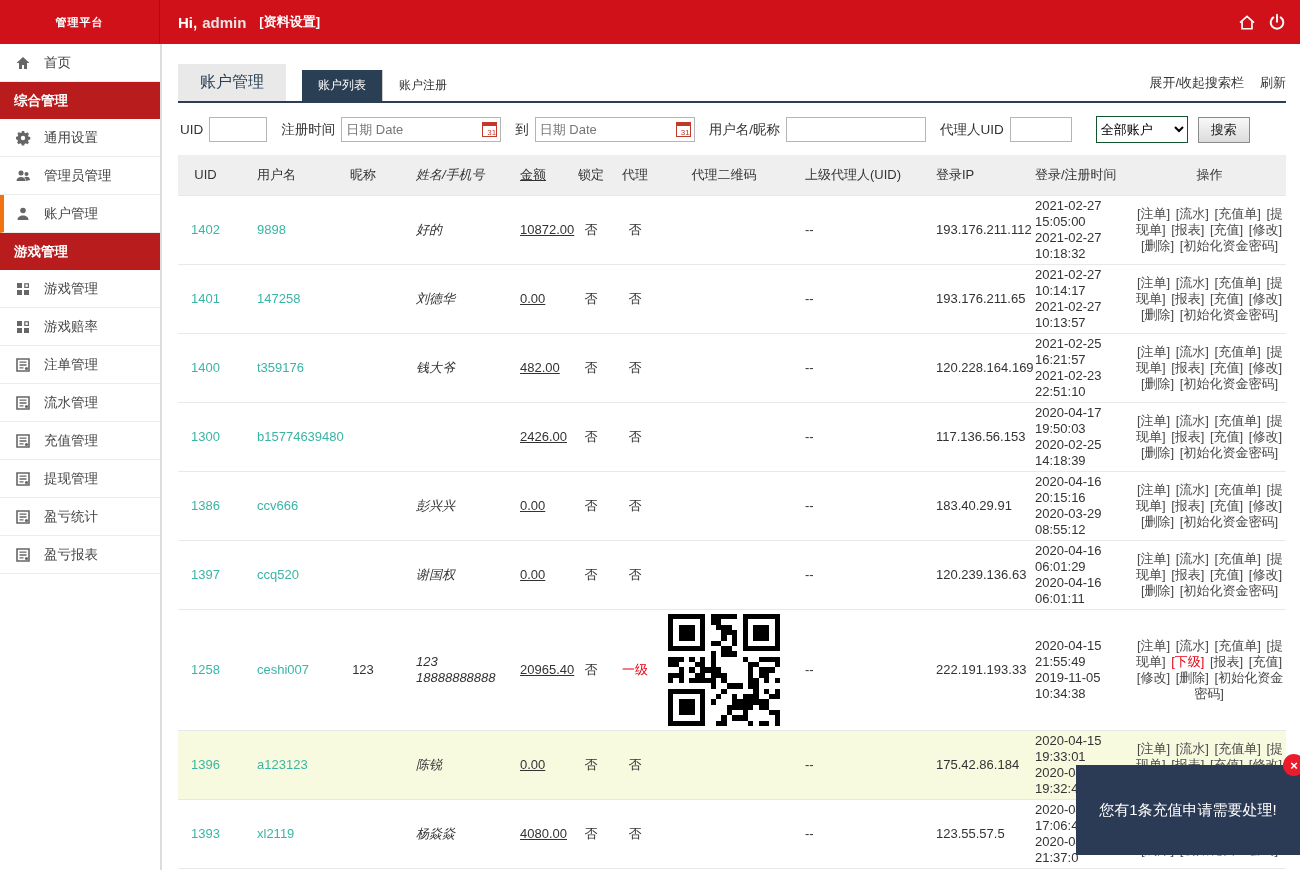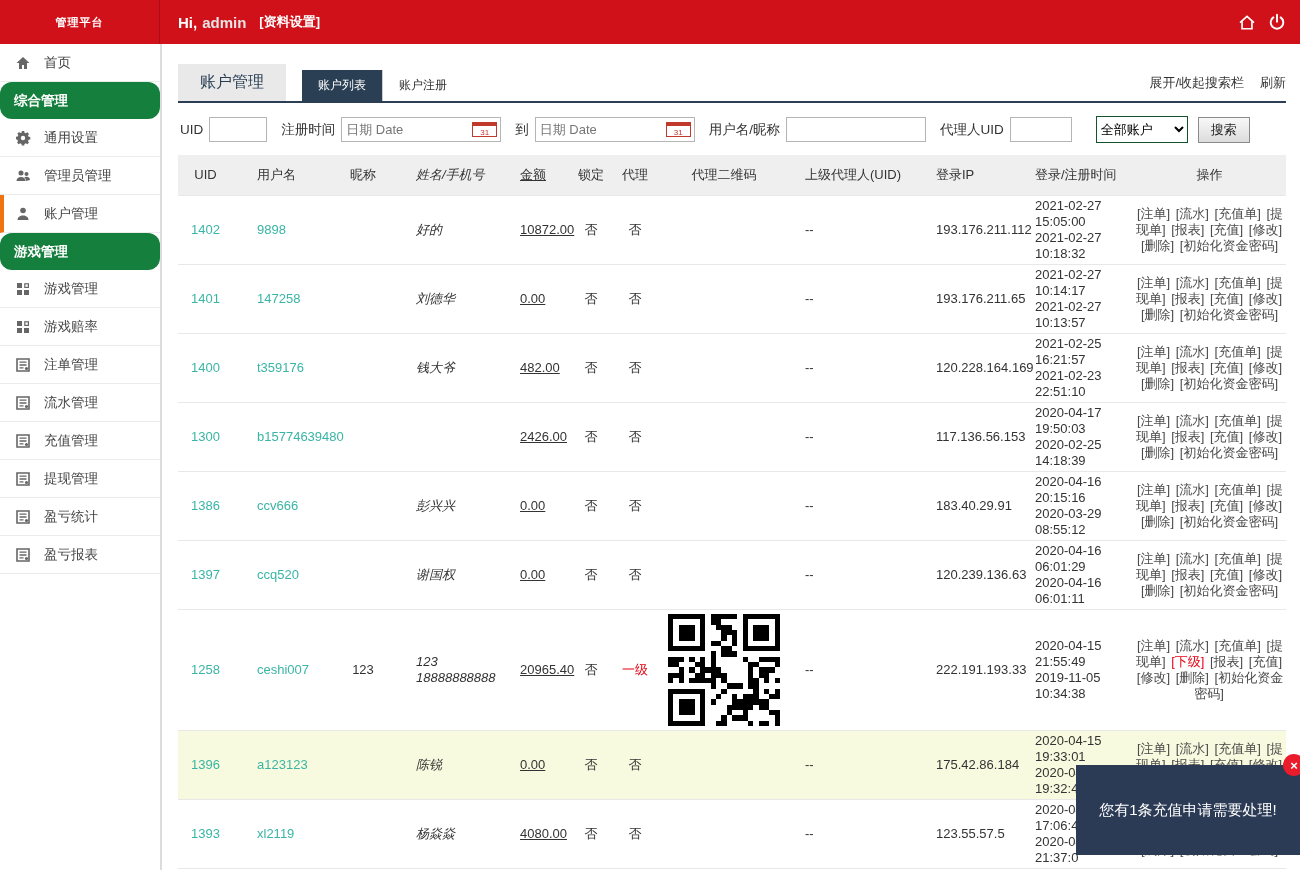--- a/index.html
+++ b/index.html
@@ -18,22 +18,22 @@
   .ticon svg { width:100%; height:100%; }
 
   
   .layout { display:flex; height:826px; }
   .sidebar { width:162px; flex:none; border-right:2px solid #dcdcdc; background:#fff; }
   .side-item { height:38px; display:flex; align-items:center; padding-left:15px; border-bottom:1px solid #ececec;
                font-size:13.5px; color:#444; cursor:pointer; background:#fff; }
   .side-item .ic { width:16px; height:16px; margin-right:13px; color:#666; flex:none; }
   .side-item .ic svg { width:100%; height:100%; fill:currentColor; }
   .side-item.active { border-left:4px solid #f07210; padding-left:11px; }
-  .side-section { height:37px; display:flex; align-items:center; padding-left:14px; background:#15803d;
-                  color:#fff; font-weight:bold; font-size:13.5px;border-radius:12px; }
+  .side-section { height:37px; display:flex; align-items:center; padding-left:14px; background:#b91c1c;
+                  color:#fff; font-weight:bold; font-size:13.5px; }
 
   .main { flex:1; padding:20px 14px 0 16px; position:relative; }
 
   
   .tabbar { border-bottom:2px solid #2a3f54; display:flex; align-items:flex-end; }
   .module-tab { background:#e9e9e9; color:#2a3f54; font-size:16px; padding:8px 22px; cursor:pointer; }
   .tab { font-size:12px; padding:7px 16px; cursor:pointer;text-align:center; }
   .tab.active { background:#2a3f54; color:#fff; margin-left:16px; }
   .tab.plain { color:#333; border-left:1px solid #ccc; }
   .tab-right { margin-left:auto; font-size:13px; color:#333; padding-bottom:9px; display:flex; gap:16px; }
@@ -42,22 +42,22 @@
   
   .searchbar { display:flex; align-items:center; padding:13px 0 12px; font-size:13.5px; color:#333; }
   .searchbar label { margin:0 6px 0 14px; white-space:nowrap; }
   .searchbar label:first-child { margin-left:2px; }
   .searchbar input { height:25px; border:1px solid #b5b5b5; font-size:13px; padding:0 4px; outline:none; }
   .in-uid { width:58px; }
   .in-name { width:140px; }
   .in-agent { width:62px; }
   .date-wrap { position:relative; display:inline-block; }
   .date-wrap input { width:160px; padding-right:24px; color:#777; }
-  .cal { position:absolute; right:4px; top:5px; width:25px; height:15px; border:1px solid #c0392b;
-         background:#fff; font-size:8px; color:#c0392b; text-align:center; line-height:13px; cursor:pointer; }
+  .cal { position:absolute; right:4px; top:5px; width:15px; height:15px; border:1px solid #c0392b;
+         background:#fff; font-size:8px; color:#c0392b; text-align:right; line-height:13px; cursor:pointer; }
   .cal i { display:block; height:3px; background:#c0392b; }
   .sel-account { height:27px; border:1px solid #14532d; font-size:13px; margin-left:24px; width:92px; background:#fff; }
   .btn-search { height:26px; margin-left:10px; padding:0 12px; font-size:13px; color:#222;
                 background:linear-gradient(#f8f8f8,#dcdcdc); border:1px solid #8a8a8a; cursor:pointer; }
 
   
   table { border-collapse:collapse; table-layout:fixed; width:1108px; font-size:13px; color:#333; }
   thead th { background:#efefef; height:40px; font-weight:normal; font-size:13px; color:#333; text-align:center; }
   tbody td { border-bottom:1px solid #e8e8e8; padding:2px 2px; text-align:center; vertical-align:middle; line-height:16px; }
   tbody tr:first-child td { border-top:1px solid #e8e8e8; }

